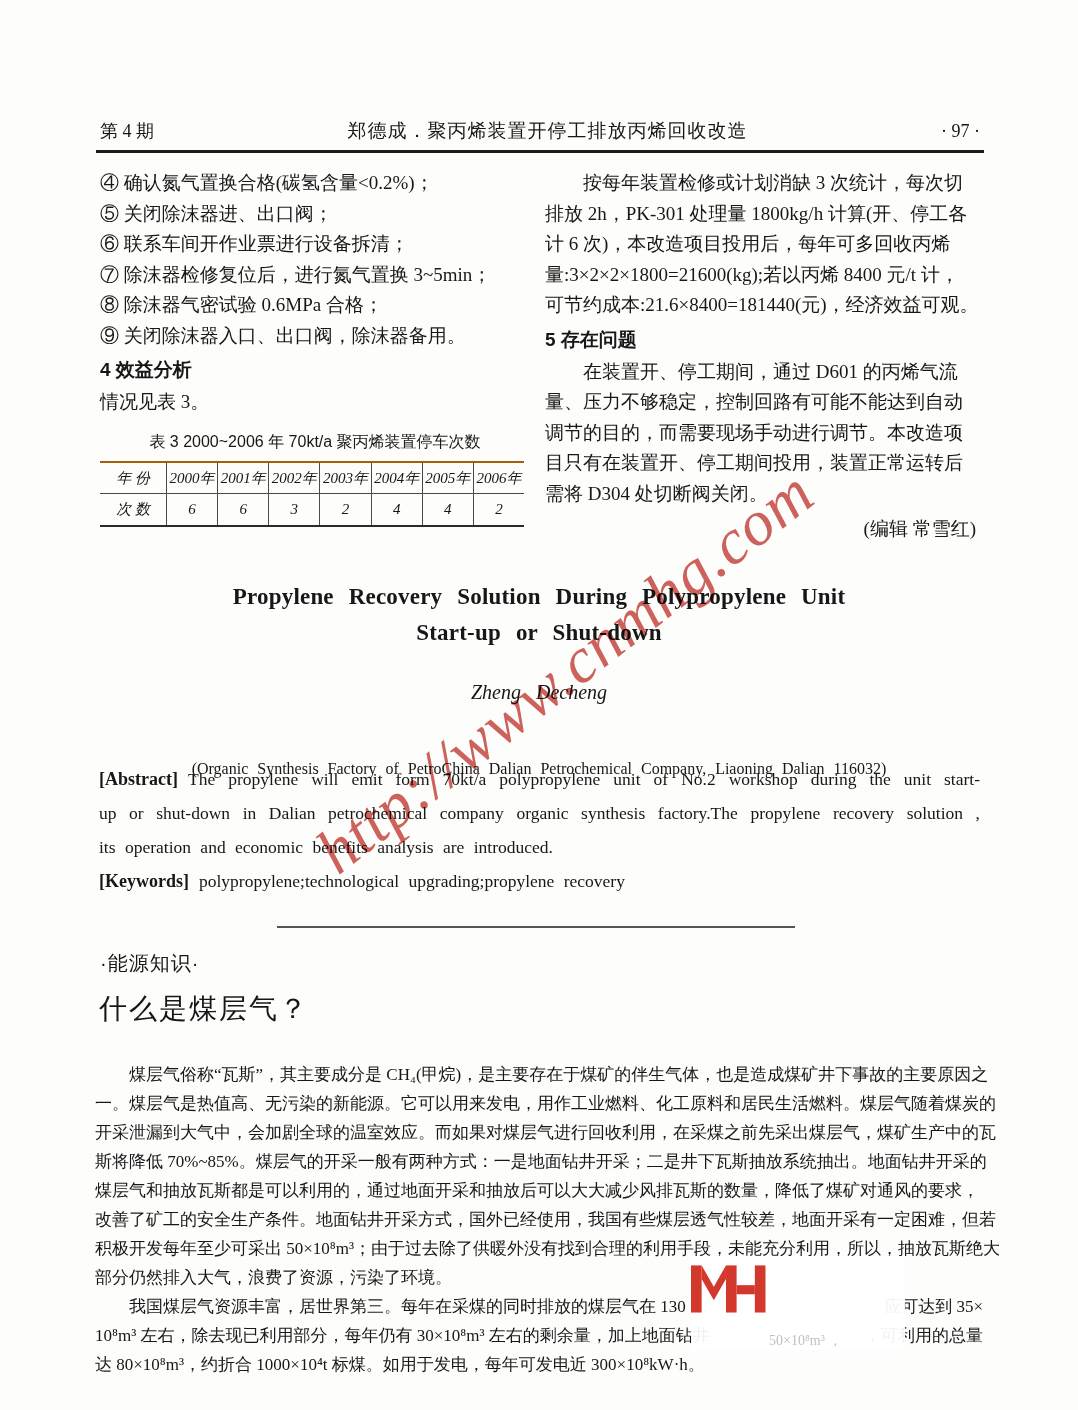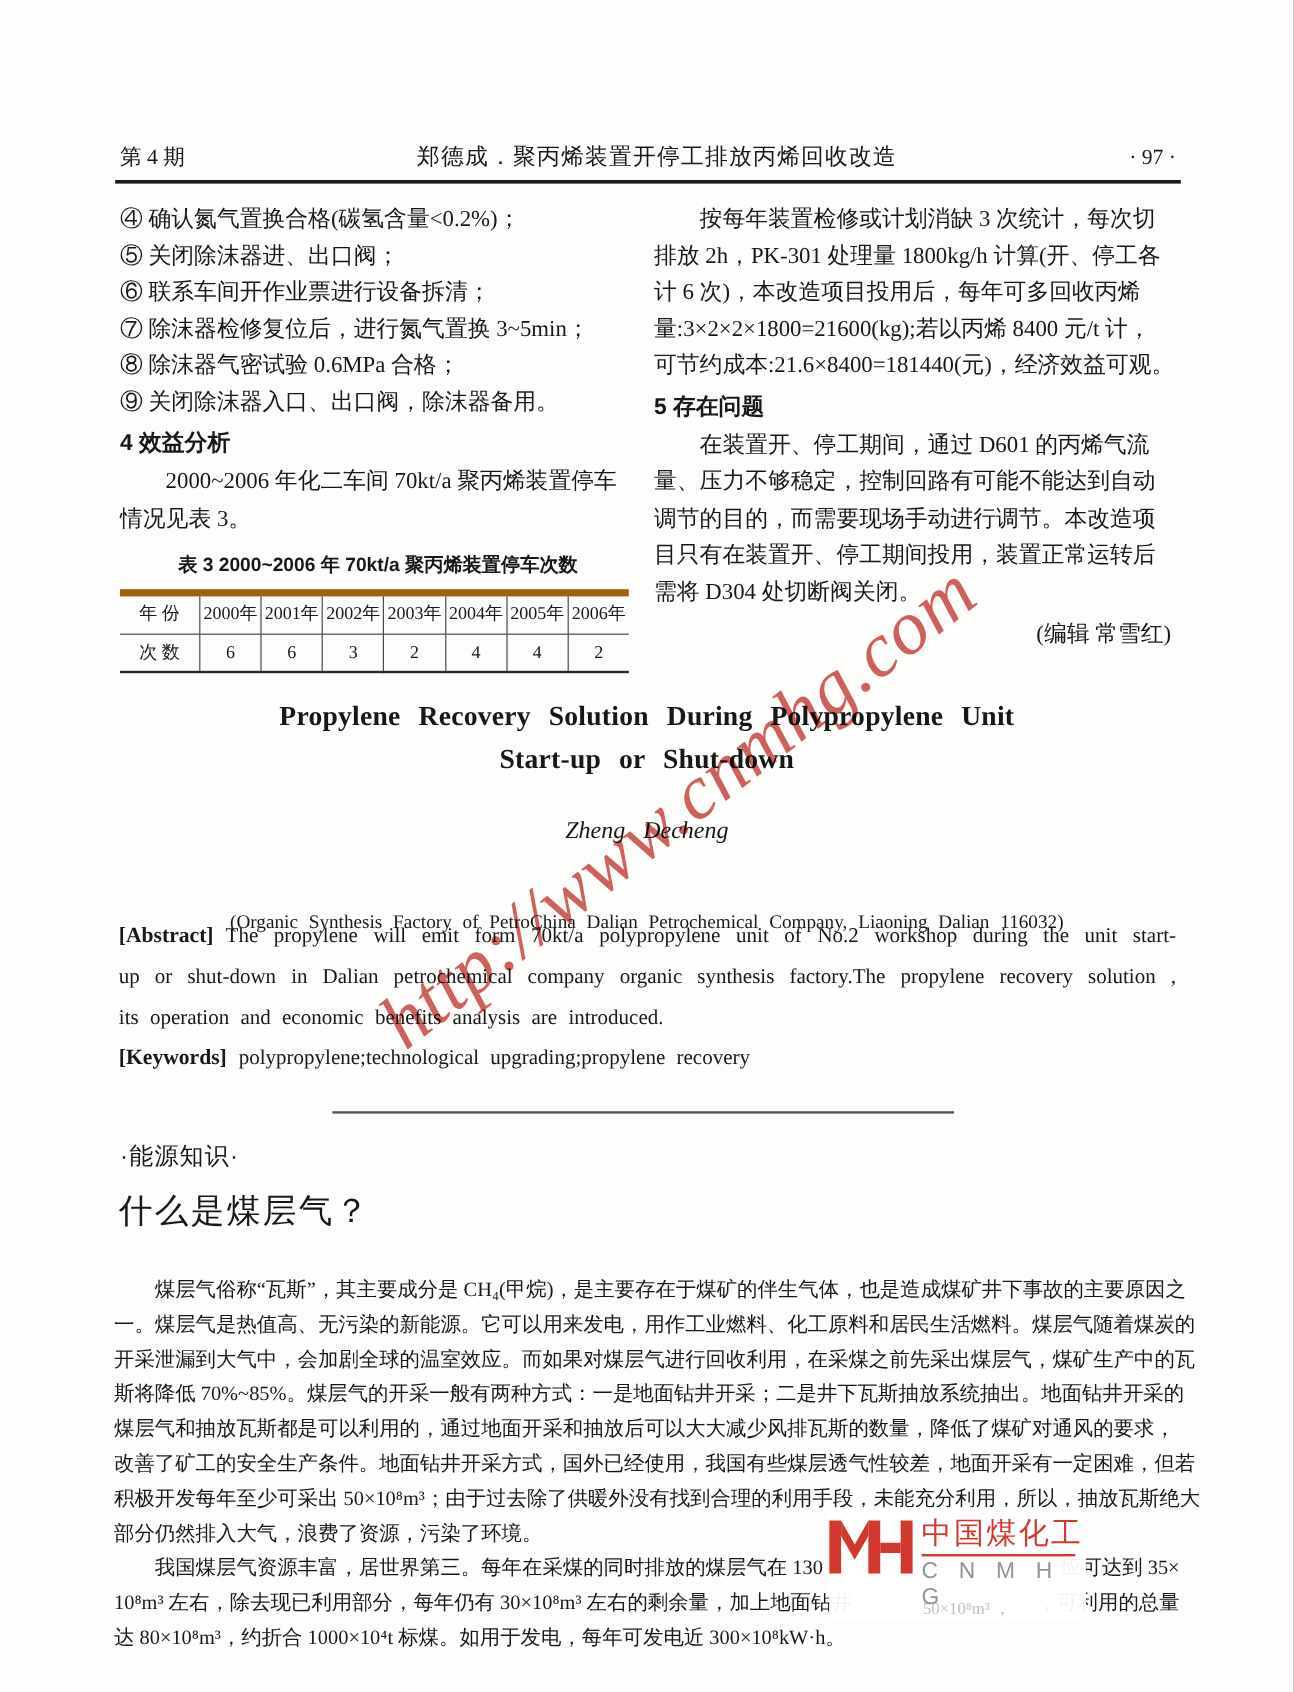--- a/index.html
+++ b/index.html
@@ -11,24 +11,24 @@
   .hdr{top:118px;left:100px;width:880px;display:flex;justify-content:space-between;
        align-items:baseline;font-size:18px;}
   .hdr-title{font-family:"Liberation Sans",sans-serif;font-size:19px;letter-spacing:1px;}
   .hdr-rule{top:150px;left:96px;width:888px;height:3px;background:#1c1c1c;}
   
   .col-l{top:168px;left:100px;width:430px;font-size:19px;line-height:30.5px;}
   .col-r{top:168px;left:545px;width:437px;font-size:19px;line-height:30.5px;}
   .sec-h{font-family:"Liberation Sans",sans-serif;font-weight:700;font-size:19px;
          line-height:30px;margin:4px 0 2px;}
   .ind{text-indent:2em;}
-  .tab-cap{font-family:"Liberation Sans",sans-serif;font-weight:700;font-size:16px;
+  .tab-cap{font-family:"Liberation Sans",sans-serif;font-weight:400;font-size:16px;
            text-align:center;margin-top:12px;line-height:24px;white-space:nowrap;}
   table.ttab{border-collapse:collapse;width:424px;margin-top:7px;
-             border-top:6px solid #a16207;border-bottom:2px solid #2a2a2a;}
+             border-top:2px solid #a16207;border-bottom:2px solid #2a2a2a;font-style:italic;}
   table.ttab td{border:1px solid #4a4a4a;border-top-width:0;text-align:center;
                 font-size:15px;height:25px;padding:0 2px;white-space:nowrap;}
   table.ttab tr:first-child td{border-top:0;}
   table.ttab td:first-child{border-left:none;width:62px;}
   table.ttab td:last-child{border-right:none;}
   .editor{ text-align:right;padding-right:6px;margin-top:5px;}
   
   .etitle{left:99px;width:880px;text-align:center;font-weight:700;font-size:23px;
           word-spacing:9px;letter-spacing:.2px;white-space:nowrap;}
   .eauthor{left:99px;width:880px;text-align:center;font-style:italic;font-size:20px;
@@ -74,21 +74,20 @@
   <div class="abs hdr-rule"></div>
 
   <div class="abs col-l">
     <div class="ln">④ 确认氮气置换合格(碳氢含量&lt;0.2%)；</div>
     <div class="ln">⑤ 关闭除沫器进、出口阀；</div>
     <div class="ln">⑥ 联系车间开作业票进行设备拆清；</div>
     <div class="ln">⑦ 除沫器检修复位后，进行氮气置换 3~5min；</div>
     <div class="ln">⑧ 除沫器气密试验 0.6MPa 合格；</div>
     <div class="ln">⑨ 关闭除沫器入口、出口阀，除沫器备用。</div>
     <div class="sec-h">4 效益分析</div>
-    <div class="ln ind">2000~2006 年化二车间 70kt/a 聚丙烯装置停车</div>
     <div class="ln">情况见表 3。</div>
     <div class="tab-cap">表 3 2000~2006 年 70kt/a 聚丙烯装置停车次数</div>
     <table class="ttab">
       <tbody>
           <tr>
         <td>年 份</td>
         <td>2000年</td>
         <td>2001年</td>
         <td>2002年</td>
         <td>2003年</td>
@@ -164,21 +163,16 @@
   <div class="abs logo">
     <svg width="76" height="72" viewBox="0 0 100 94">
       <g fill="#d2392c">
         <polygon points="0,12 14,12 14,74 0,74"></polygon>
         <polygon points="14,12 30,40 46,12 46,30 30,58 14,30"></polygon>
         <polygon points="46,12 60,12 60,74 46,74"></polygon>
         <polygon points="84,12 98,12 98,74 84,74"></polygon>
         <polygon points="60,38 84,38 84,50 60,50"></polygon>
       </g>
     </svg>
-    <div class="logo-right">
-      <div class="logo-cn">中国煤化工</div>
-      <div class="logo-rule"></div>
-      <div class="logo-en">C N M H G</div>
-    </div>
     <div class="logo-faint">50×10⁸m³ ，</div>
   </div>
 
 </div>
 
 </body></html>

